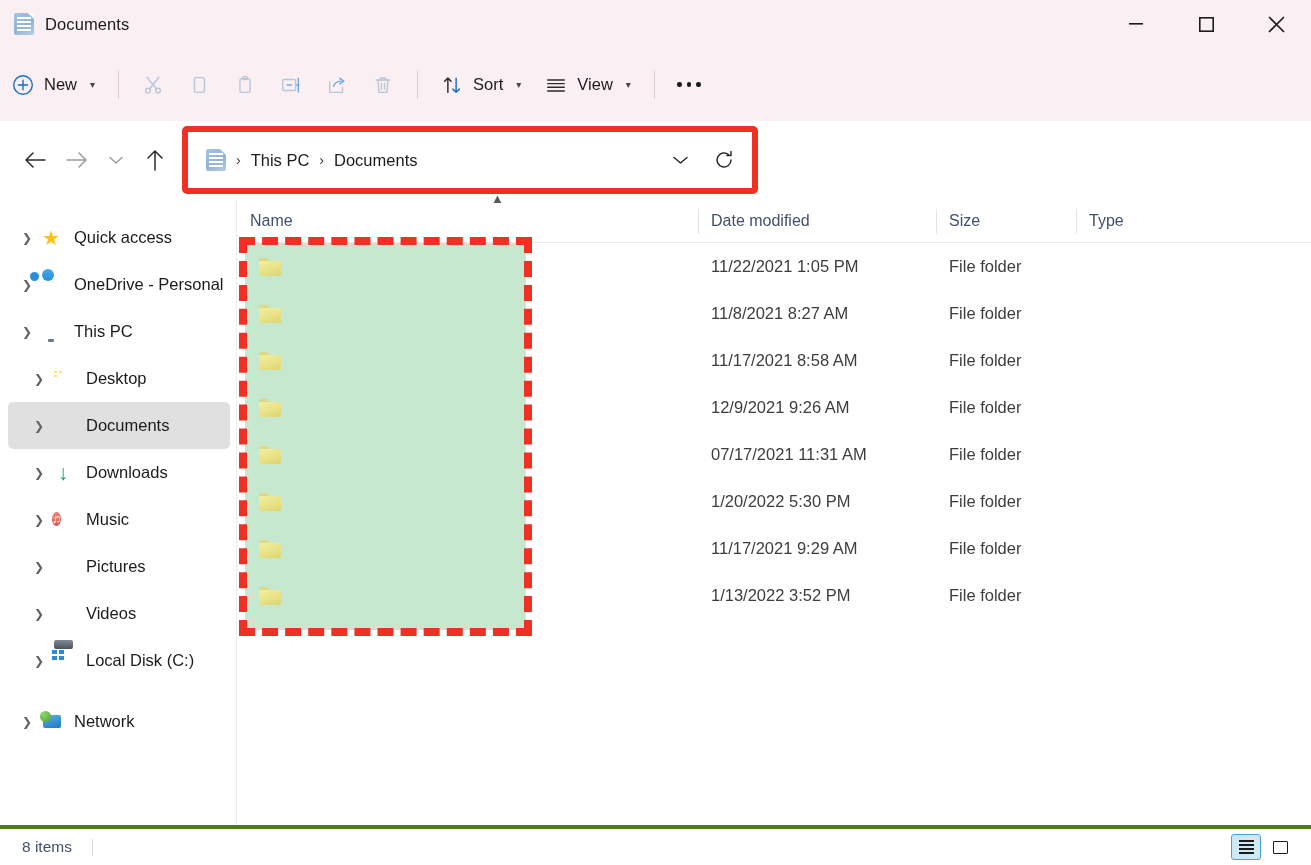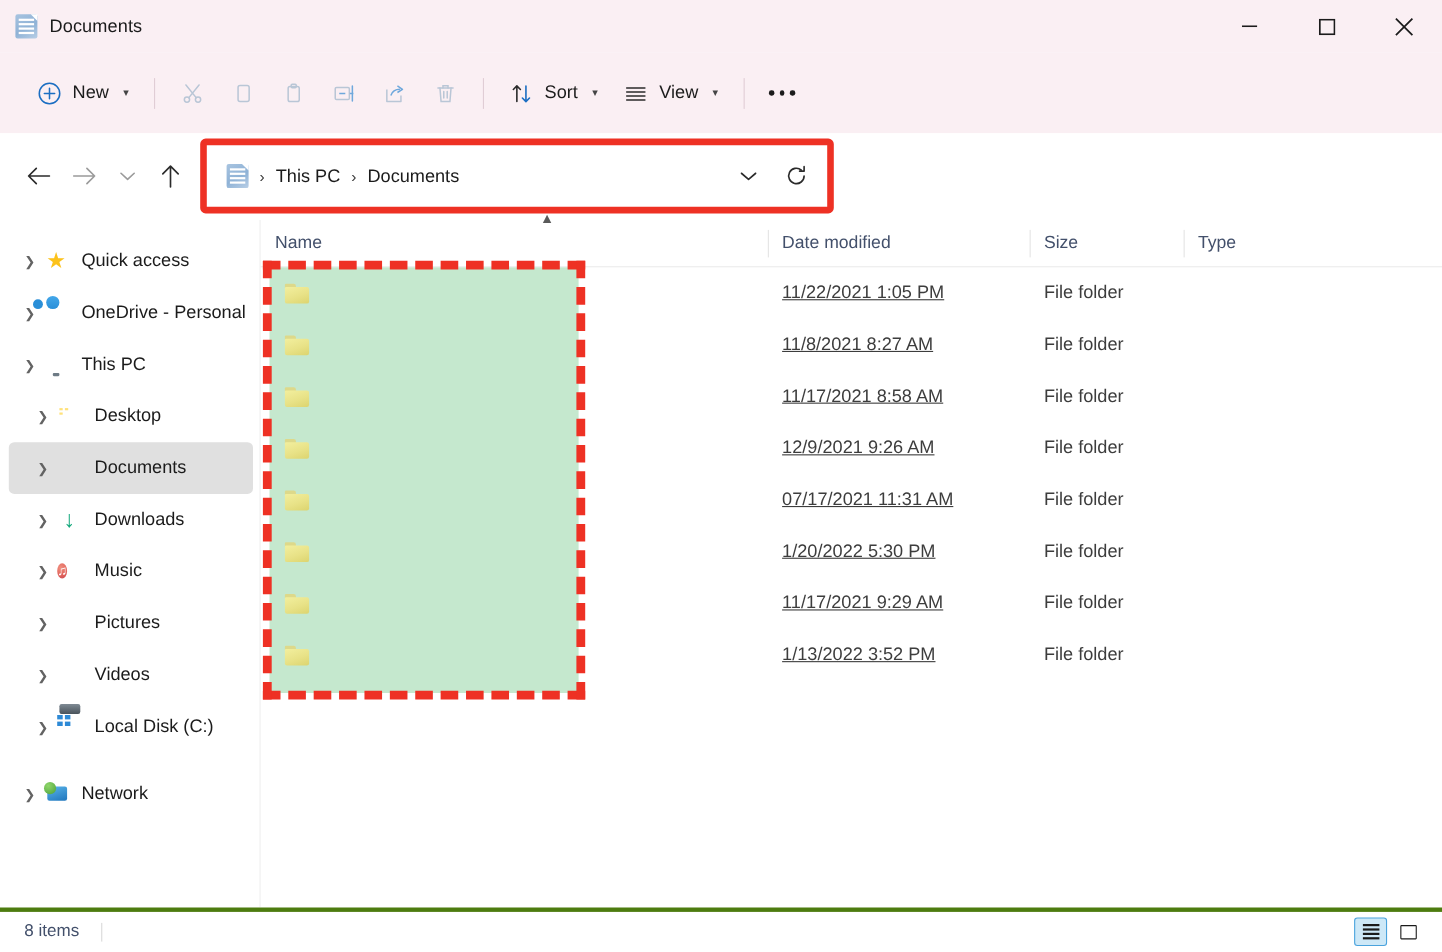--- a/index.html
+++ b/index.html
@@ -80,21 +80,20 @@
   .win-btn svg { display: block; }
 
   
   .cmdbar {
     position: absolute;
     left: 0; top: 48px;
     width: 1311px; height: 73px;
     background: #faeff3;
     display: flex;
     align-items: center;
-    padding-left: 22px;
     gap: 0;
   }
   .cmd-btn {
     height: 42px;
     display: flex;
     align-items: center;
     gap: 10px;
     padding: 0 12px;
     border: none;
     background: transparent;
@@ -430,21 +429,21 @@
     cursor: default;
   }
   .cell {
     height: 47px;
     display: flex;
     align-items: center;
     font-size: 16.5px;
     color: #1b1b1b;
   }
   .cell-name { width: 461px; padding-left: 22px; gap: 12px; }
-  .cell-date { width: 238px; padding-left: 13px; color: #3d3d3d; text-decoration: underline; }
+  .cell-date { width: 238px; padding-left: 13px; color: #3d3d3d; }
   .cell-type { width: 202px; padding-left: 13px; color: #3d3d3d; }
   .cell-size { width: 140px; padding-left: 13px; color: #3d3d3d; }
 
   .folder-ico {
     width: 22px; height: 18px;
     flex: 0 0 auto;
     position: relative;
   }
   .folder-ico::before {
     content: "";

